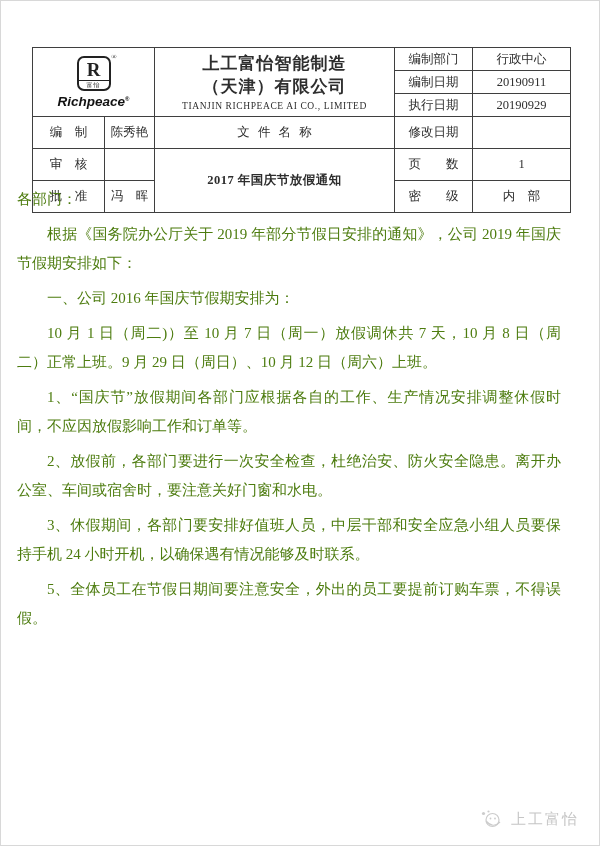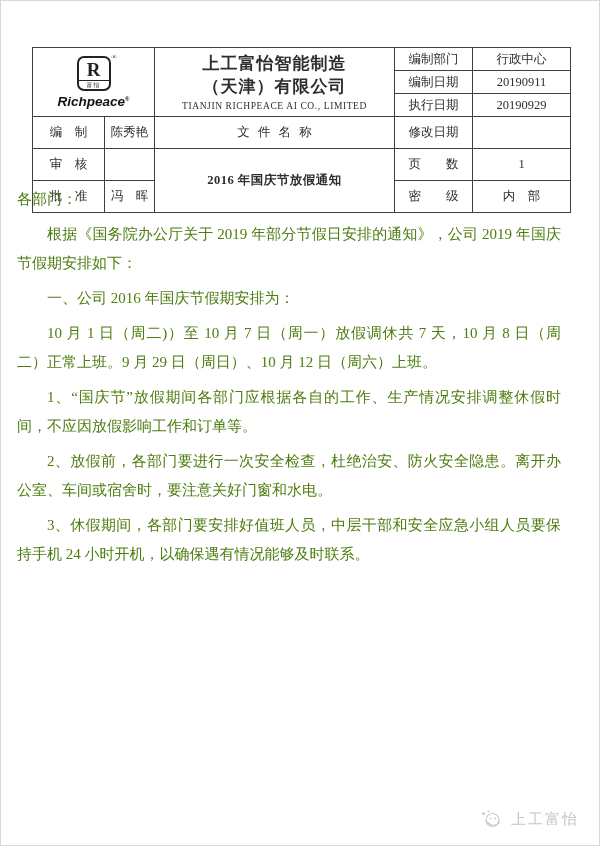--- a/index.html
+++ b/index.html
@@ -159,41 +159,42 @@
     <tr class="row-bot">
       <td>编　制</td>
       <td>陈秀艳</td>
       <td class="doc-name-cell">文件名称</td>
       <td>修改日期</td>
       <td></td>
     </tr>
     <tr class="row-bot">
       <td>审　核</td>
       <td></td>
-      <td class="doc-title-cell" rowspan="2">2016 年国庆节放假通知</td>
+      <td class="doc-title-cell" rowspan="2">2017 年国庆节放假通知</td>
       <td>页　　数</td>
       <td>1</td>
     </tr>
     <tr class="row-bot">
       <td>批　准</td>
       <td>冯　晖</td>
       <td>密　　级</td>
       <td>内　部</td>
     </tr>
   </tbody>
     </table>
 
   <div class="body-text">
     <p class="salutation">各部门：</p>
     <p>根据《国务院办公厅关于 2019 年部分节假日安排的通知》，公司 2019 年国庆节假期安排如下：</p>
     <p>一、公司 2016 年国庆节假期安排为：</p>
     <p>10 月 1 日（周二)）至 10 月 7 日（周一）放假调休共 7 天，10 月 8 日（周二）正常上班。9 月 29 日（周日）、10 月 12 日（周六）上班。</p>
     <p>1、“国庆节”放假期间各部门应根据各自的工作、生产情况安排调整休假时间，不应因放假影响工作和订单等。</p>
     <p>2、放假前，各部门要进行一次安全检查，杜绝治安、防火安全隐患。离开办公室、车间或宿舍时，要注意关好门窗和水电。</p>
     <p>3、休假期间，各部门要安排好值班人员，中层干部和安全应急小组人员要保持手机 24 小时开机，以确保遇有情况能够及时联系。</p>
+    <p>5、全体员工在节假日期间要注意安全，外出的员工要提前订购车票，不得误假。</p>
   </div>
 
   <div class="watermark">
     <svg width="24" height="22" viewBox="0 0 24 22">
       <circle cx="13.5" cy="12" r="6.5" fill="none" stroke="#cccccc" stroke-width="1.2"></circle>
       <path d="M7 13 q 7 8 14 1" fill="none" stroke="#cccccc" stroke-width="1.2"></path>
       <circle cx="4.5" cy="5.5" r="1.6" fill="#cccccc"></circle>
       <circle cx="9.5" cy="3.5" r="1.1" fill="#cccccc"></circle>
       <circle cx="11.5" cy="10.5" r="0.9" fill="#cccccc"></circle>
       <circle cx="16" cy="10.5" r="0.9" fill="#cccccc"></circle>

